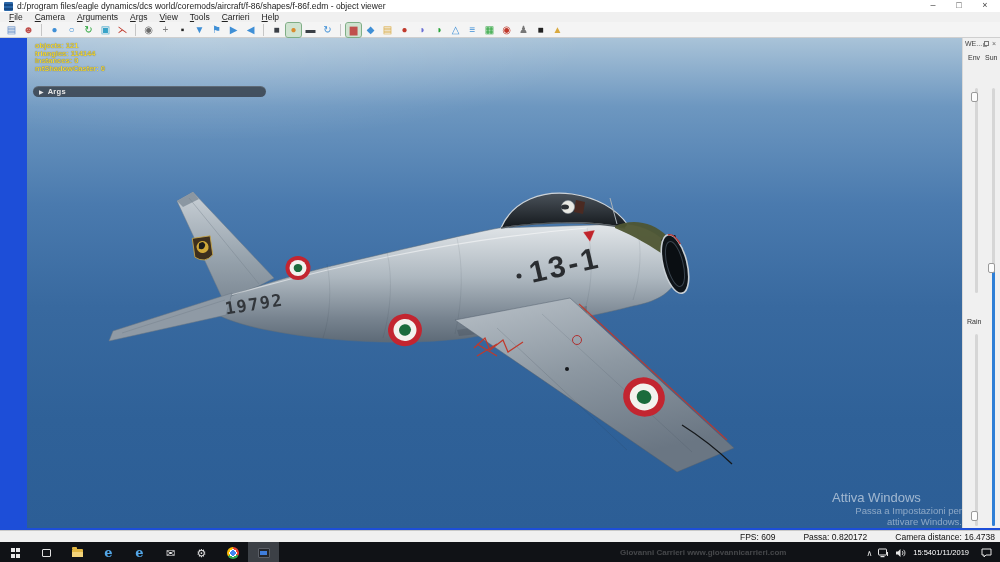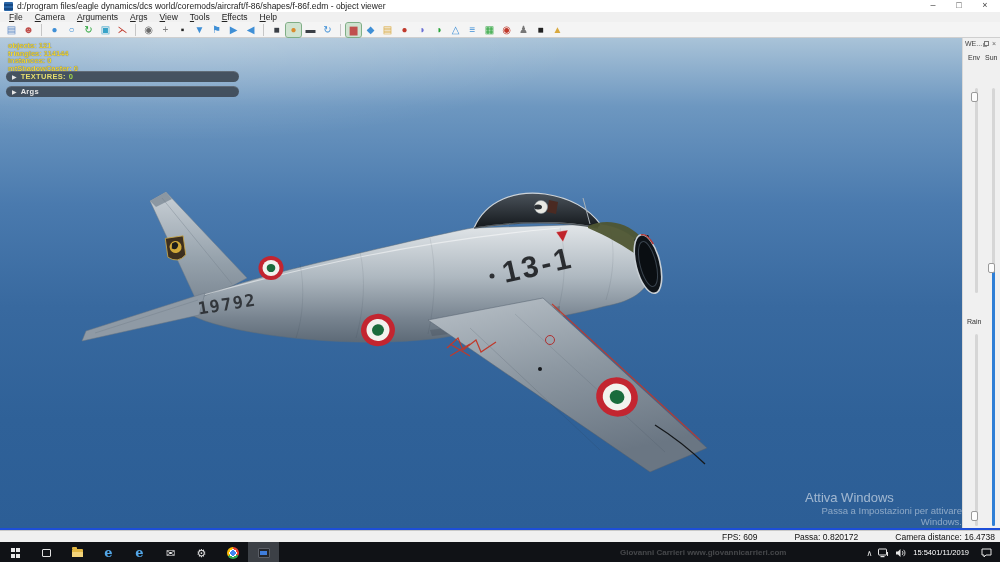--- a/index.html
+++ b/index.html
@@ -19,21 +19,21 @@
   .menu-item { display:inline-block; padding:0 6px; line-height:10px; }
   .menu-item::first-letter { text-decoration:underline; }
 
   
   .toolbar { height:16px; background:#f4f4f4; border-bottom:1px solid #cfcfcf; display:flex; align-items:center; padding-left:3px; }
   .tool-btn { width:15px; height:14px; display:flex; align-items:center; justify-content:center; font-size:10px; line-height:14px; margin:0 1px; border-radius:2px; }
   .tool-btn.selected { background:#cfe3d0; outline:1px solid #7fae86; }
   .tool-sep { width:1px; height:12px; background:#c6c6c6; margin:0 4px; }
 
   
-  .main { display:flex; height:492px; }
+  .main { display:flex; height:492px;padding-left:27px; }
   .viewport { position:relative; width:962px; height:490px; overflow:hidden;
     background:linear-gradient(180deg,#a9c3d8 0%, #6d97c0 14%, #4a7aae 34%, #38699f 55%, #2f6198 78%, #2c5e96 100%); }
   .viewport::after { content:""; position:absolute; inset:0; pointer-events:none;
     background:radial-gradient(ellipse 60% 30% at 18% 0%, rgba(255,255,255,0.20), rgba(255,255,255,0) 70%); }
   .aircraft-svg { position:absolute; left:0; top:0; }
 
   
   .overlay { position:absolute; left:8px; top:4px; z-index:5; }
   .stat-line { font-size:7.5px; font-weight:bold; color:#f0d83a; line-height:7.6px; text-shadow:0 0 1px rgba(40,40,40,.8); white-space:nowrap; }
   .ov-bar { position:absolute; left:6px; width:233px; height:11px; border-radius:6px; background:rgba(58,68,80,0.88);
@@ -55,21 +55,21 @@
   .sb-title { flex:1; font-size:7px; color:#444; white-space:nowrap; overflow:hidden; }
   .sb-btn { width:8px; height:8px; display:flex; align-items:center; justify-content:center; color:#666; font-size:7px; }
   .sb-undock-glyph { width:5px; height:5px; border:1px solid #777; box-shadow:-1.5px 1.5px 0 -0.5px #999; }
   .sb-label { position:absolute; font-size:7px; color:#333; }
   .vtrack { position:absolute; width:3px; background:#d6d6d6; border-radius:2px; }
   .vfill { position:absolute; width:3px; background:#2e7fd6; border-radius:2px; }
   .vthumb { position:absolute; width:7px; height:10px; background:#fdfdfd; border:1px solid #9a9a9a; border-radius:2px; left:-2px; }
 
   
   .statusbar { height:12px; background:#f0f0f0; border-top:1px solid #c9c9c9; display:flex; align-items:center; justify-content:flex-end; padding-right:5px; font-size:8.5px; color:#111; }
-  .status-seg { margin-left:13px; white-space:nowrap;padding-left:24px; }
+  .status-seg { margin-left:4px; white-space:nowrap;padding-left:24px; }
 
   
   .taskbar { position:relative; height:22px; background:#101216; display:flex; align-items:stretch; }
   .tb-app { width:31px; display:flex; align-items:center; justify-content:center; position:relative; }
   .tb-app.open::after { content:""; position:absolute; left:5px; right:5px; bottom:0; height:2px; background:#76b9ed; }
   .tb-app.active { background:#3c4046; }
   .tb-app.active::after { content:""; position:absolute; left:2px; right:2px; bottom:0; height:2px; background:#8ccaf5; }
   .ico-start { width:10px; height:10px; position:relative; }
   .ico-start i { position:absolute; width:4.4px; height:4.4px; background:#e8e8e8; }
   .ico-start i:nth-child(2){ left:5.6px; } .ico-start i:nth-child(3){ top:5.6px; } .ico-start i:nth-child(4){ left:5.6px; top:5.6px; }
@@ -106,21 +106,21 @@
     </div>
   </div>
 
   <div class="menubar" id="menubar">
       <span class="menu-item">File</span>
       <span class="menu-item">Camera</span>
       <span class="menu-item">Arguments</span>
       <span class="menu-item">Args</span>
       <span class="menu-item">View</span>
       <span class="menu-item">Tools</span>
-      <span class="menu-item">Effects</span>
+      <span class="menu-item">Carrieri</span>
       <span class="menu-item">Help</span>
     </div>
 
   <div class="toolbar" id="toolbar">
       <span class="tool-btn">
         <span style="color: rgb(91, 135, 197);">▤</span>
       </span>
       <span class="tool-btn">
         <span style="color: rgb(192, 80, 77);">☻</span>
       </span>
@@ -335,25 +335,20 @@
 
         <path d="M655,387 Q682,404 705,426" stroke="#15181b" stroke-width="1.3" fill="none"></path>
       </svg>
 
       <div class="overlay" id="stats">
           <div class="stat-line">objects: 121</div>
           <div class="stat-line">triangles: 114144</div>
           <div class="stat-line">instances: 0</div>
           <div class="stat-line">mtShadowCaster: 0</div>
         </div>
-      <div class="ov-bar" id="panel-textures">
-        <span class="arrow">▶</span>
-        <span class="lbl">TEXTURES:</span>
-        <span class="val">0</span>
-      </div>
       <div class="ov-bar" id="panel-args">
         <span class="arrow">▶</span>
         <span class="lbl">Args</span>
       </div>
 
       <div class="activation">
         <div class="l1">Attiva Windows</div>
         <div class="l2">Passa a Impostazioni per attivare Windows.</div>
       </div>
     </div>

